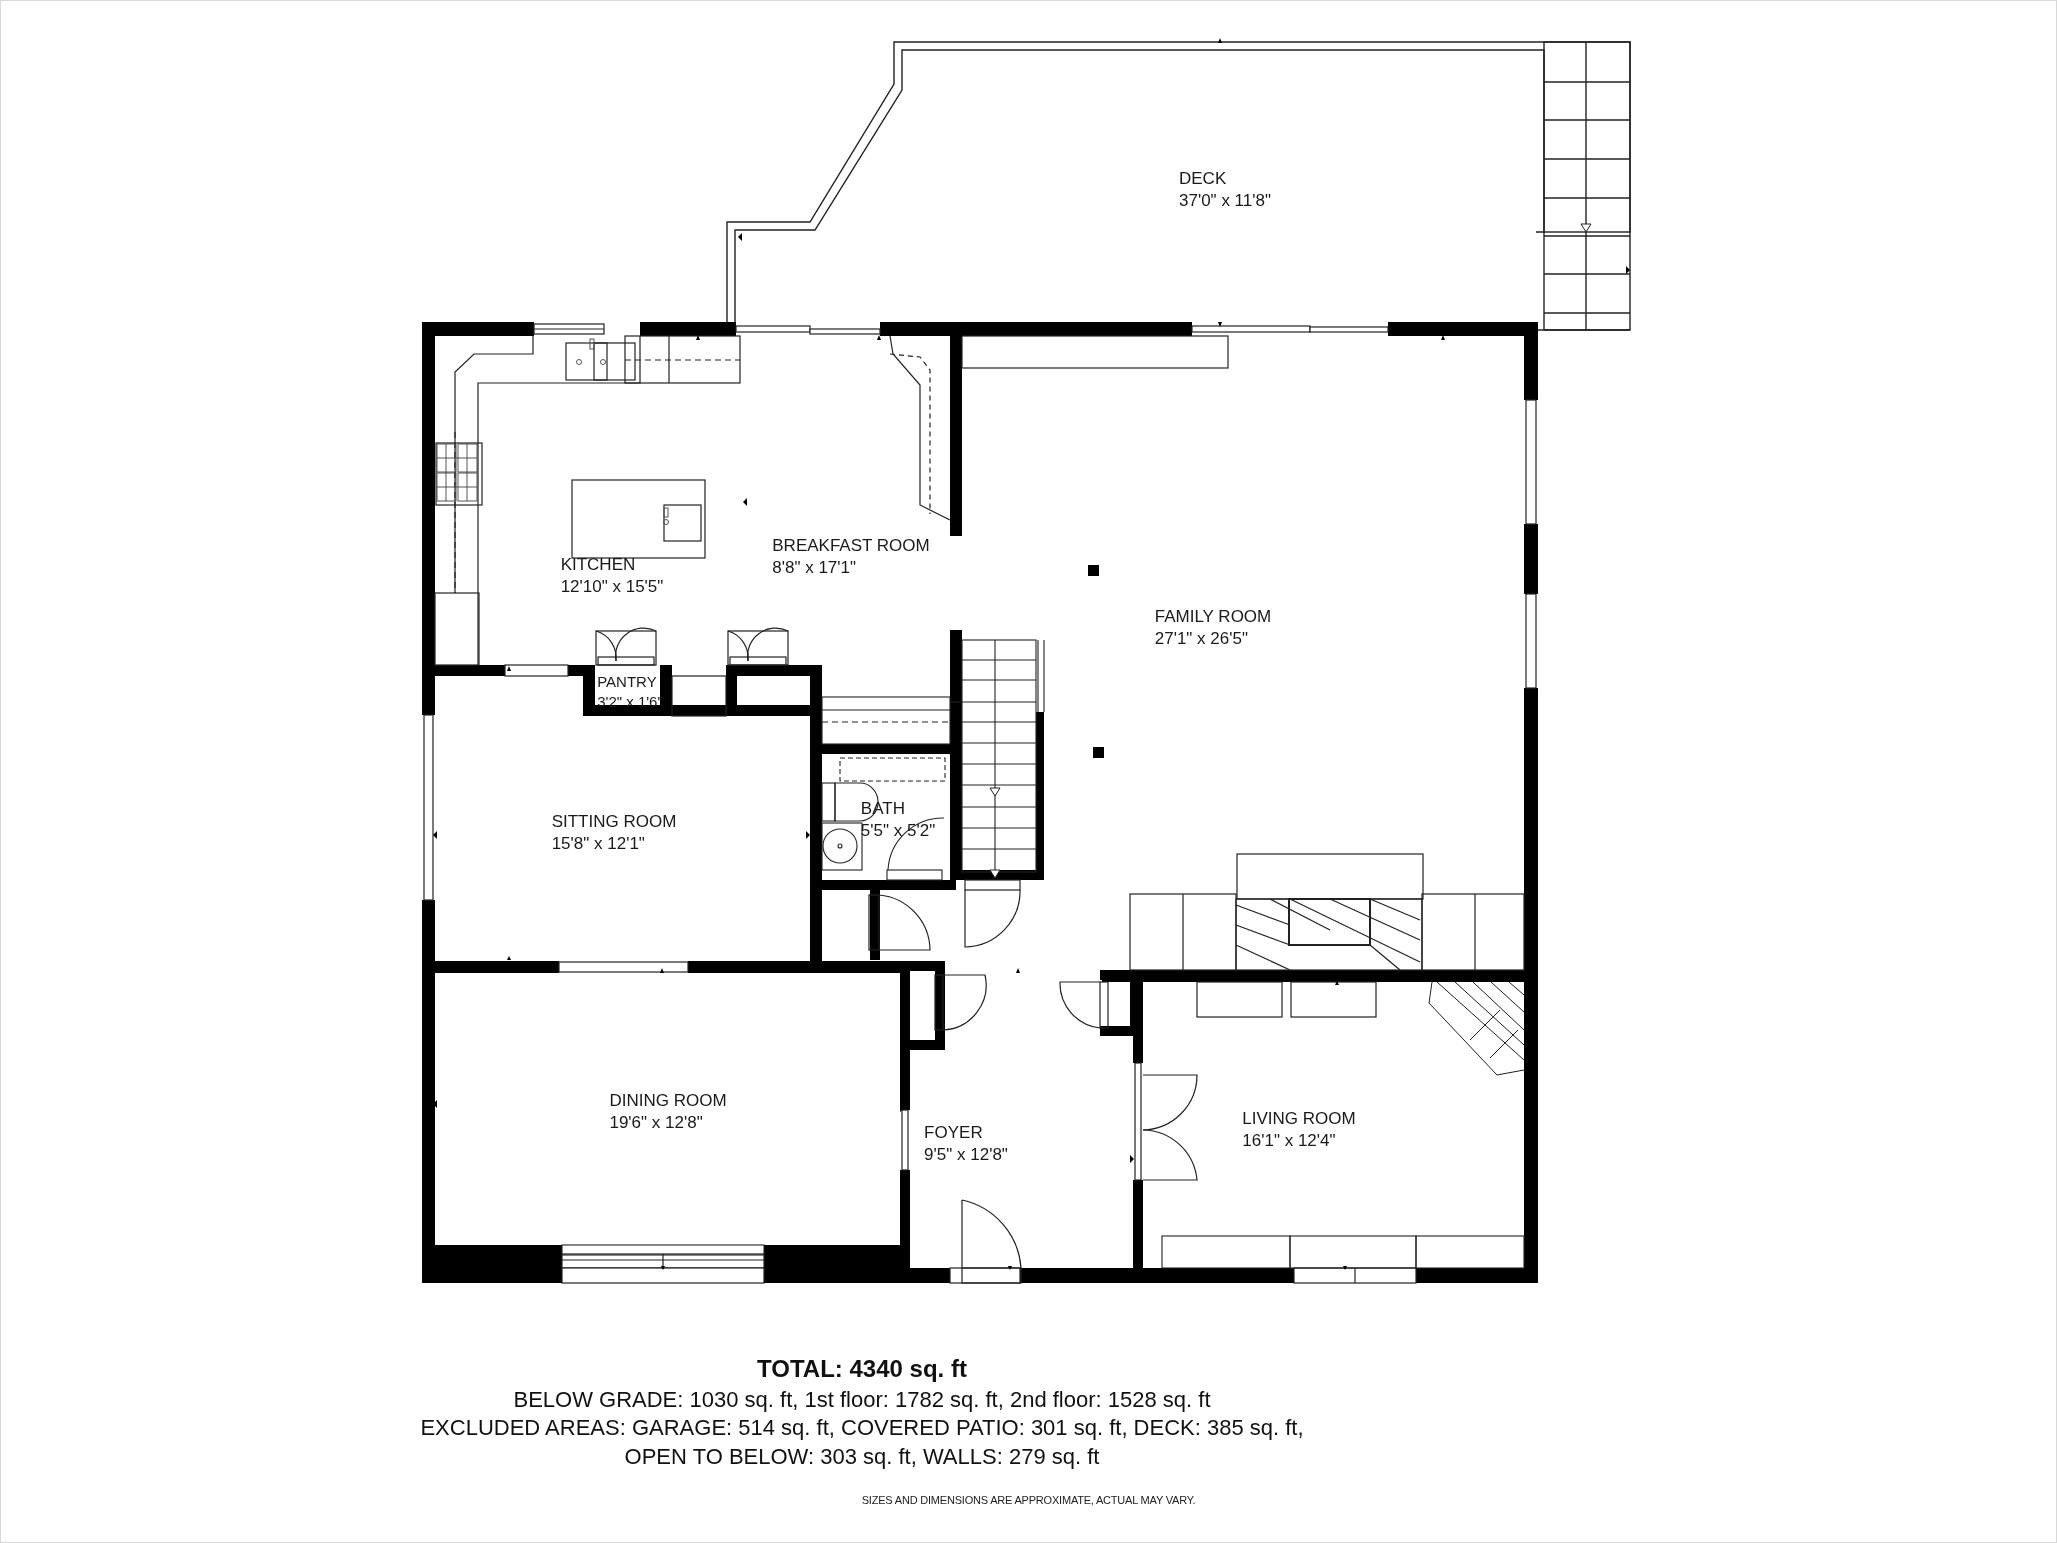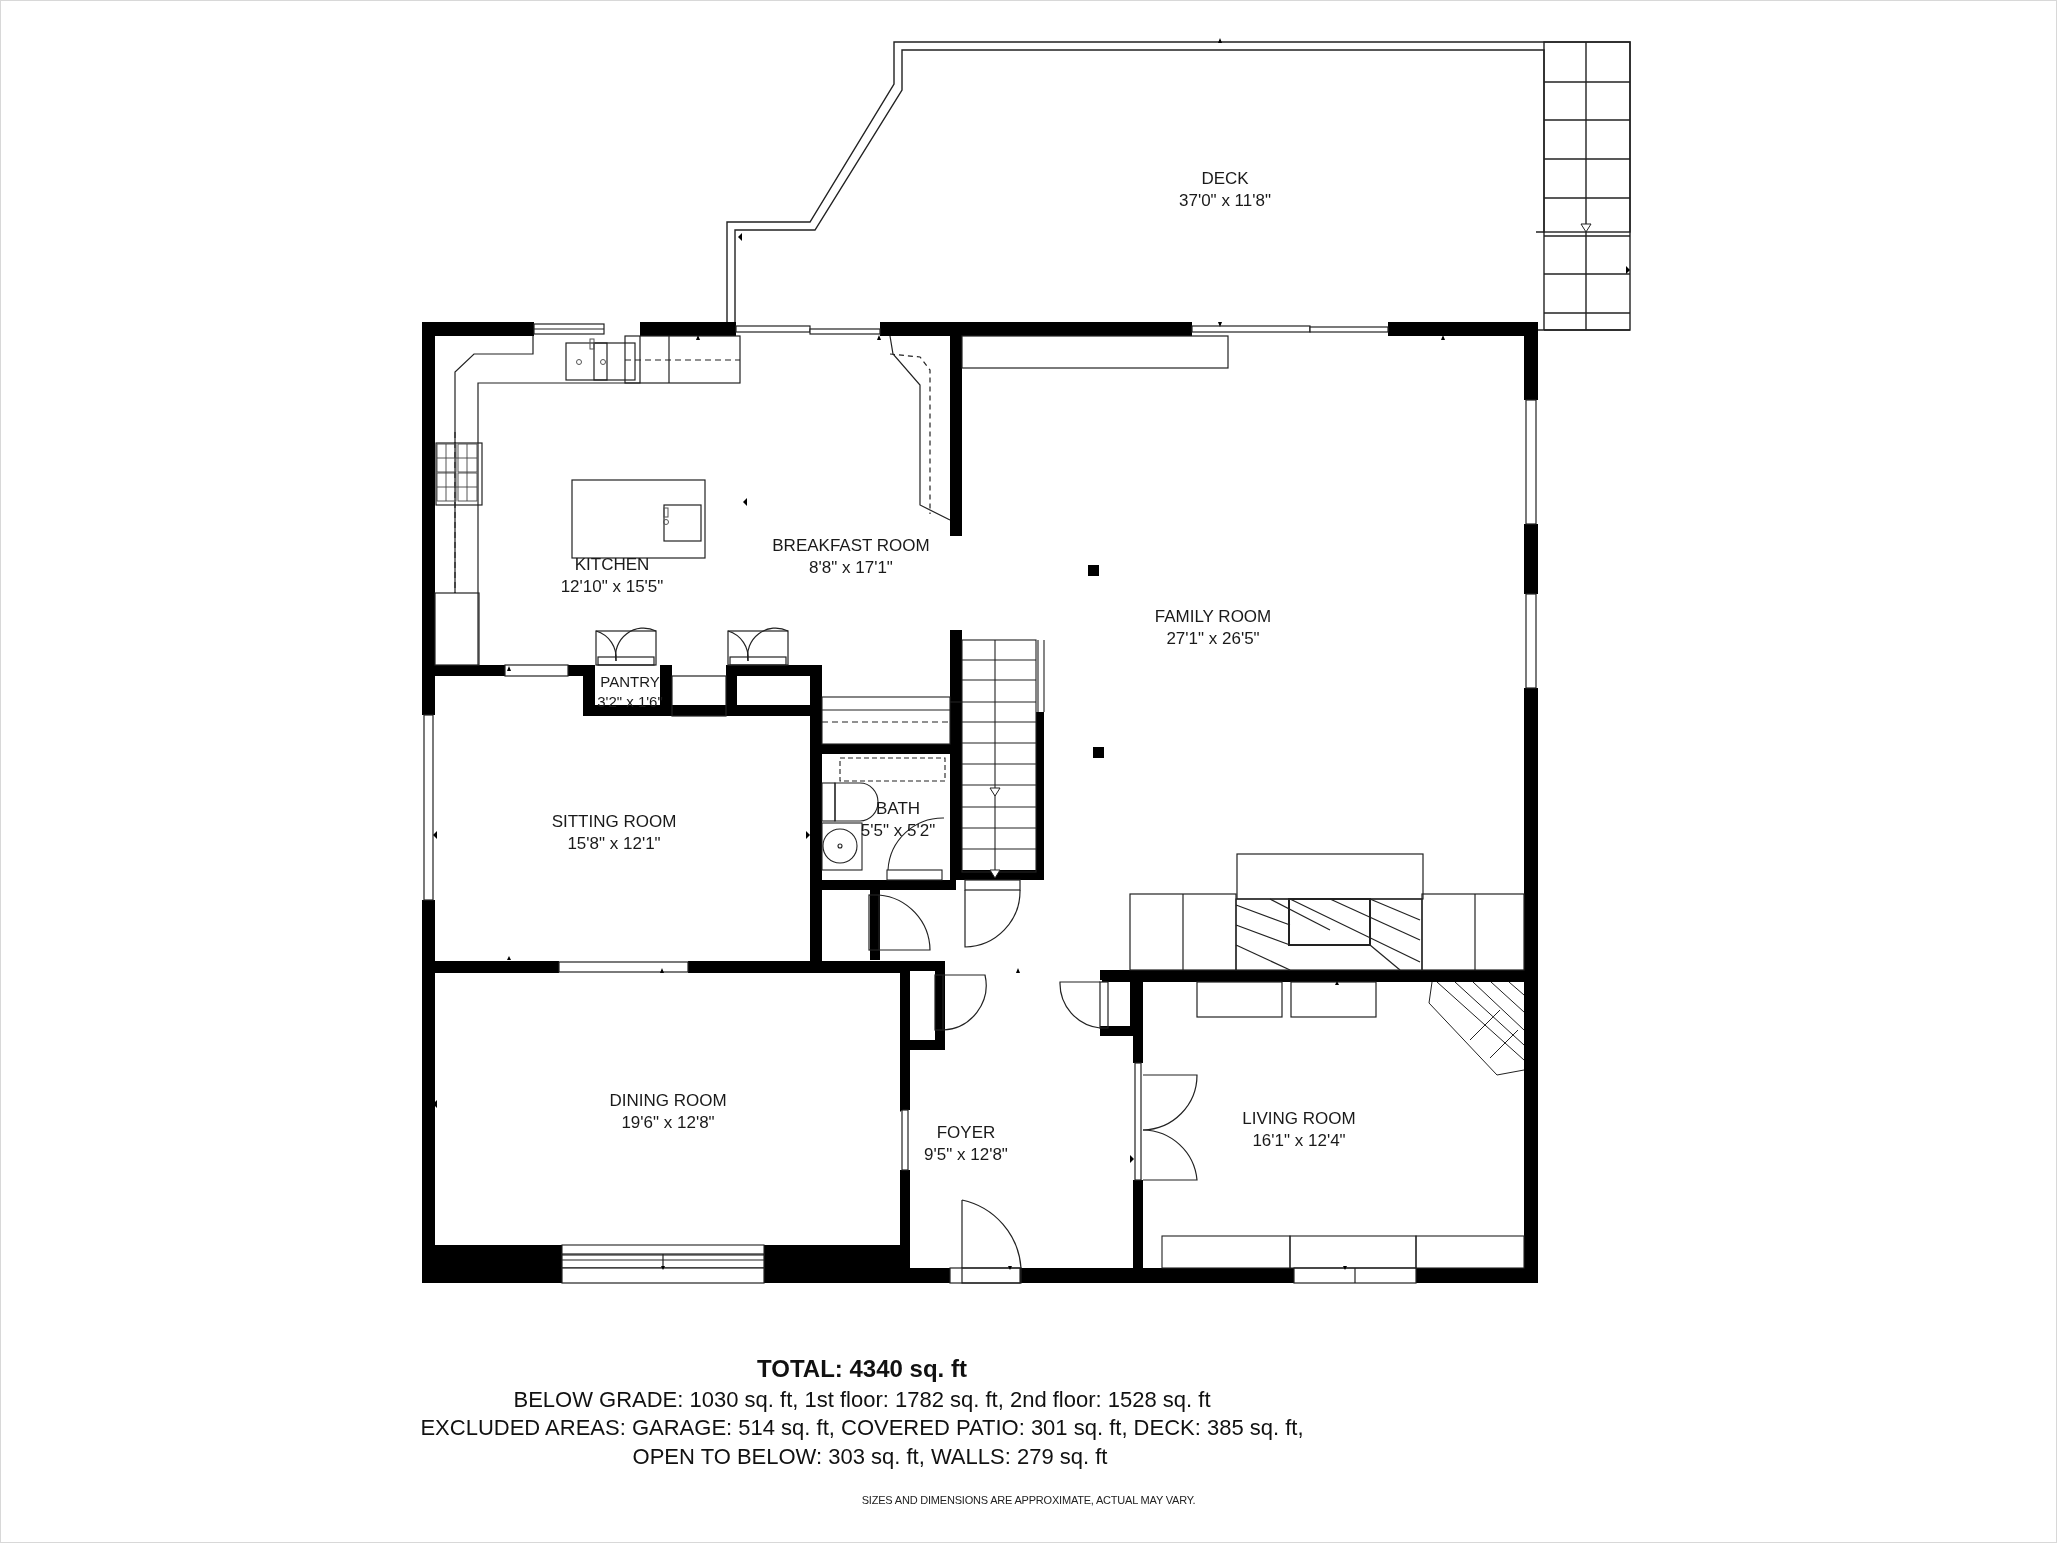--- a/index.html
+++ b/index.html
@@ -1,19 +1,19 @@
 <!DOCTYPE html>
 <html><head>
 <meta charset="utf-8">
 <style>
   html,body{margin:0;padding:0;background:#ffffff;}
   body{width:2057px;height:1543px;position:relative;overflow:hidden;font-family:"DejaVu Sans Condensed","DejaVu Sans",sans-serif;}
   .frame{position:absolute;left:0;top:0;width:2055px;height:1541px;border:1px solid #d8d8d8;}
   svg.plan{position:absolute;left:0;top:0;}
-  .room-label{position:absolute;text-align:center;color:#1a1a1a;font-family:"Liberation Sans","DejaVu Sans",sans-serif;font-size:17px;line-height:22px;transform:translateX(-50%);white-space:nowrap;letter-spacing:0px;}
+  .room-label{position:absolute;color:#1a1a1a;font-family:"Liberation Sans","DejaVu Sans",sans-serif;font-size:17px;line-height:22px;transform:translateX(-50%);white-space:nowrap;letter-spacing:0px;}
   .summary-line{position:absolute;left:0;width:1724px;text-align:center;font-size:22px;color:#111;font-family:"Liberation Sans","DejaVu Sans",sans-serif;}
   .disclaimer{position:absolute;left:0;width:2057px;text-align:center;font-size:11px;color:#222;top:1494px;font-family:"Liberation Sans","DejaVu Sans",sans-serif;letter-spacing:-0.2px;}
 </style>
 </head>
 <body>
 
 <div class="frame"></div>
 
 <svg class="plan" width="2057" height="1543" viewBox="0 0 2057 1543" xmlns="http://www.w3.org/2000/svg">
 
@@ -333,14 +333,14 @@
   <div>9'5" x 12'8"</div>
 </div>
 <div class="room-label" style="left:1299px;top:1108px;">
   <div>LIVING ROOM</div>
   <div>16'1" x 12'4"</div>
 </div>
 
 <div class="summary-line" style="top:1355px;font-size:24px;font-weight:bold;">TOTAL: 4340 sq. ft</div>
 <div class="summary-line" style="top:1387px;">BELOW GRADE: 1030 sq. ft, 1st floor: 1782 sq. ft, 2nd floor: 1528 sq. ft</div>
 <div class="summary-line" style="top:1415px;">EXCLUDED AREAS: GARAGE: 514 sq. ft, COVERED PATIO: 301 sq. ft, DECK: 385 sq. ft,</div>
-<div class="summary-line" style="top:1444px;padding-left:8px;">OPEN TO BELOW: 303 sq. ft, WALLS: 279 sq. ft</div>
+<div class="summary-line" style="top:1444px;">OPEN TO BELOW: 303 sq. ft, WALLS: 279 sq. ft</div>
 <div class="disclaimer">SIZES AND DIMENSIONS ARE APPROXIMATE, ACTUAL MAY VARY.</div>
 
 </body></html>

